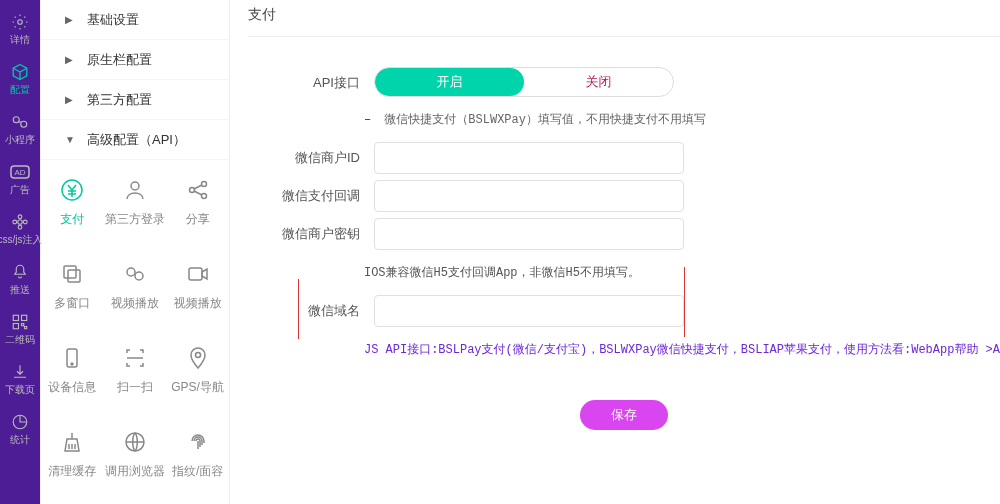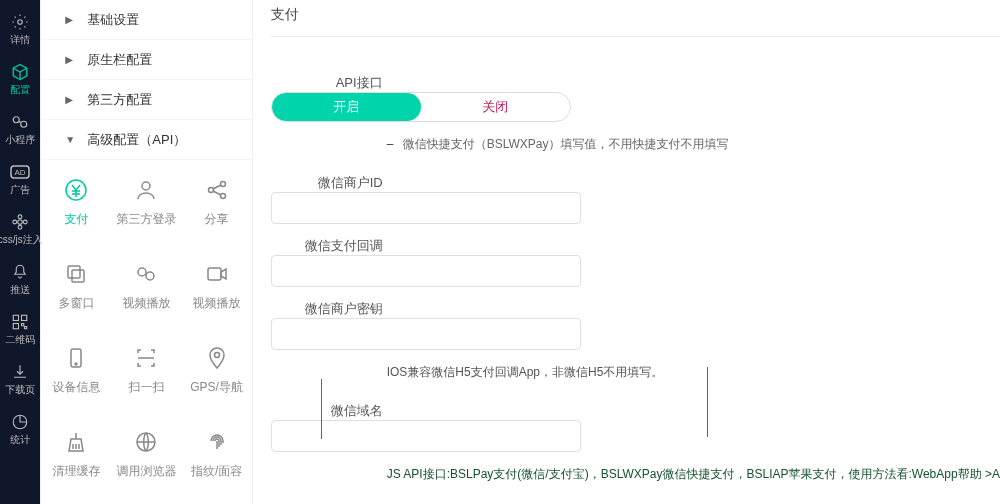--- a/index.html
+++ b/index.html
@@ -1,20 +1,20 @@
 <!DOCTYPE html>
 <html><head>
 <meta charset="utf-8">
 <style>
 * { box-sizing: border-box; margin: 0; padding: 0; }
 body { font-family: "Microsoft YaHei", Arial, sans-serif; font-size: 12px; color: #333; background: #fff; width: 1000px; height: 504px; overflow: hidden; }
 .container { display: flex; height: 100%; }
 
 
-.iconrail { width: 48px; background: #0f172a; border-right: 1px solid #eee; display: flex; flex-direction: column; align-items: center; padding-top: 4px; }
+.iconrail { width: 48px; background: #4c1d95; border-right: 1px solid #eee; display: flex; flex-direction: column; align-items: center; padding-top: 4px; }
 .iconrail .rail-item { width: 40px; height: 50px; display: flex; flex-direction: column; align-items: center; justify-content: center; color: #bbb; font-size: 10px; cursor: pointer; }
 .iconrail .rail-item.active { color: #00c8a0; }
 .iconrail .rail-icon { width: 40px; height: 20px; display:flex; align-items:center; justify-content:center; margin-bottom:2px; }
 .iconrail .rail-label { font-size: 10px; line-height: 1.2; text-align:center; white-space: nowrap; }
 
 
 .sidebar { width: 246px; border-right: 1px solid #eee; height:100%; overflow:hidden; }
 .tree-item { display:flex; align-items:center; height: 40px; padding: 0 16px 0 24px; font-size: 13px; color:#333; cursor:pointer; border-bottom:1px solid #f5f5f5; }
 .tree-caret { width: 10px; display:inline-block; margin-right: 12px; color:#666; font-size:10px; }
 
@@ -22,28 +22,28 @@
 .icon-grid { display:grid; grid-template-columns: repeat(3, 1fr); }
 .icon-cell { height: 84px; display:flex; flex-direction:column; align-items:center; justify-content:center; color:#888; cursor:pointer; }
 .icon-cell.active { color:#00c8a0; }
 .icon-cell .cell-icon { width:26px; height:26px; display:flex; align-items:center; justify-content:center; margin-bottom:8px; }
 .icon-cell .cell-label { font-size:12px; }
 
 
 .main { flex:1; padding: 4px 0 0 18px; position:relative; }
 .main-title { font-size:14px; color:#444; padding: 2px 0 12px 0; border-bottom:1px solid #eee; margin-right: 0; }
 .form { padding-top: 30px; }
-.row { display:flex; align-items:flex-start; margin-bottom: 6px; position:relative;flex-direction:column; }
+.row { display:flex; align-items:flex-start; margin-bottom: 6px; position:relative; }
 .row .lbl { width: 126px; text-align:right; padding-right: 14px; font-size:13px; color:#555; padding-top:7px; }
 .row .ctrl { flex:1; }
 .toggle { display:inline-flex; border:1px solid #ddd; border-radius: 16px; overflow:hidden; height:30px; width: 300px; background:#fff; }
 .toggle .opt { flex:1; display:flex; align-items:center; justify-content:center; font-size:13px; cursor:pointer; color:#be185d; }
 .toggle .opt.on { background:#00d4aa; color:#fff; border-radius:16px; }
 .hint { font-size:12px; color:#666; padding: 8px 0 14px 0; }
-.hint-indent { margin-left:116px; }
+.hint-indent { margin-left:116px;font-family:Liberation Mono, monospace; }
 .hint .dash { color:#333; margin-right:6px; }
 input.txt { width: 310px; height:32px; border:1px solid #e0e0e0; border-radius:4px; padding:0 8px; font-size:12px; }
 input.txt.wide { width: 310px; }
 .redline { position:absolute; width:1px; background:#d33; }
 .save-btn { display:block; margin: 28px auto 0 auto; width: 88px; height:30px; line-height:30px; text-align:center; background:#d946ef; color:#fff; border-radius:15px; font-size:13px; cursor:pointer; border:none; }
 </style>
 </head>
 <body>
 
 <div class="container">
@@ -303,20 +303,20 @@
 
       <div class="hint hint-indent" style="color:#555;">IOS兼容微信H5支付回调App，非微信H5不用填写。</div>
 
       <div class="row" style="position:relative;">
         <div class="redline" style="left:50px; top:-16px; height:60px;"></div>
         <div class="lbl">微信域名</div>
         <div class="ctrl"><input class="txt wide" type="text" style=""></div>
         <div class="redline" style="left:436px; top:-28px; height:70px;"></div>
       </div>
 
-      <div class="hint hint-indent" style="color:#14532d; white-space:nowrap;">JS API接口:BSLPay支付(微信/支付宝)，BSLWXPay微信快捷支付，BSLIAP苹果支付，使用方法看:WebApp帮助 &gt;A</div>
+      <div class="hint hint-indent" style="color:#6d28d9; white-space:nowrap;">JS API接口:BSLPay支付(微信/支付宝)，BSLWXPay微信快捷支付，BSLIAP苹果支付，使用方法看:WebApp帮助 &gt;A</div>
 
       <button class="save-btn">保存</button>
 
     </div>
   </div>
 
 </div>
 
 </body></html>

